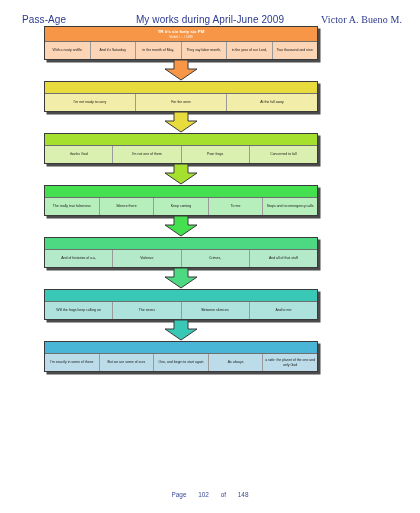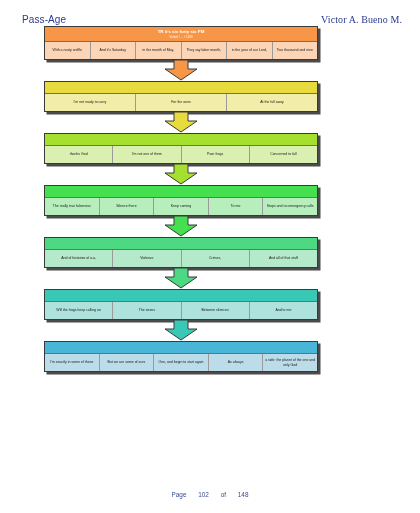--- a/index.html
+++ b/index.html
@@ -143,20 +143,21 @@
   }
   .page-footer span {
     margin: 0 5px;
   }
 </style>
 </head>
 <body>
 
 <div class="page-header">
   <div class="hdr-left">Pass-Age</div>
+  <div class="hdr-center">My works during April-June 2009</div>
   <div class="hdr-right">Victor A. Bueno M.</div>
 </div>
 
 <div class="flow">
     <div class="band" style="background: rgb(251, 213, 181);">
       <div class="band-title" style="background: rgb(247, 150, 70);"><span>TR it's six forty six PM</span><span class="sub">Violett / ... / 1189</span></div>
       <div class="cells">
         <div class="cell" style="background: rgb(251, 213, 181);">With a nasty sniffle</div>
         <div class="cell" style="background: rgb(251, 213, 181);">And it's Saturday</div>
         <div class="cell" style="background: rgb(251, 213, 181);">in the month of May,</div>

